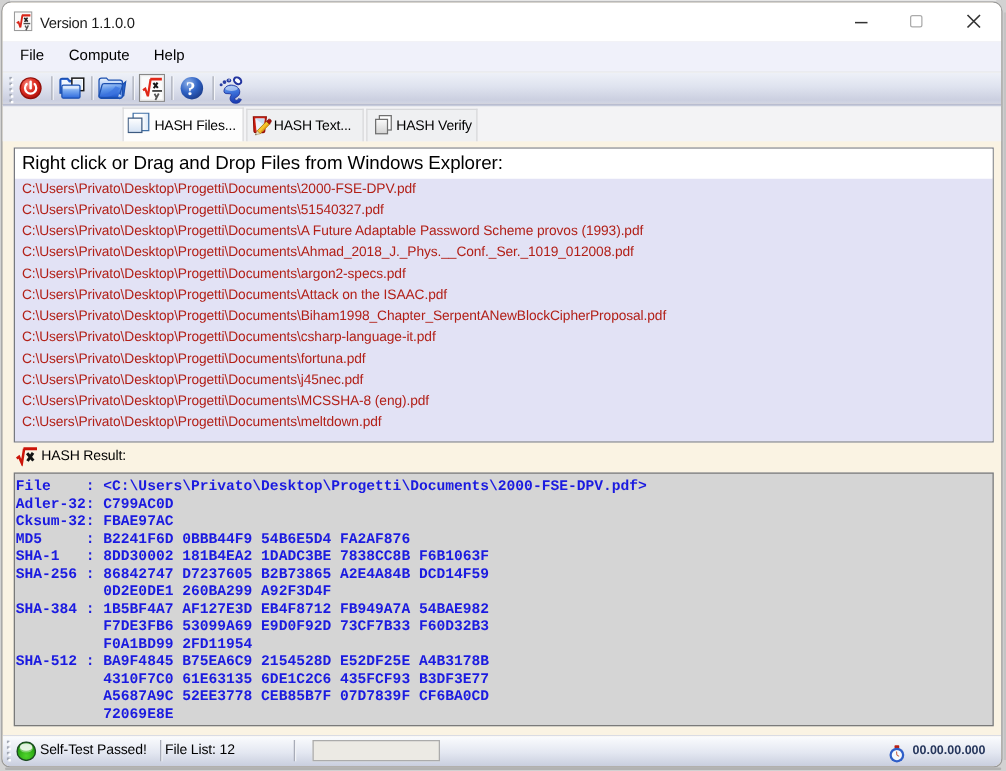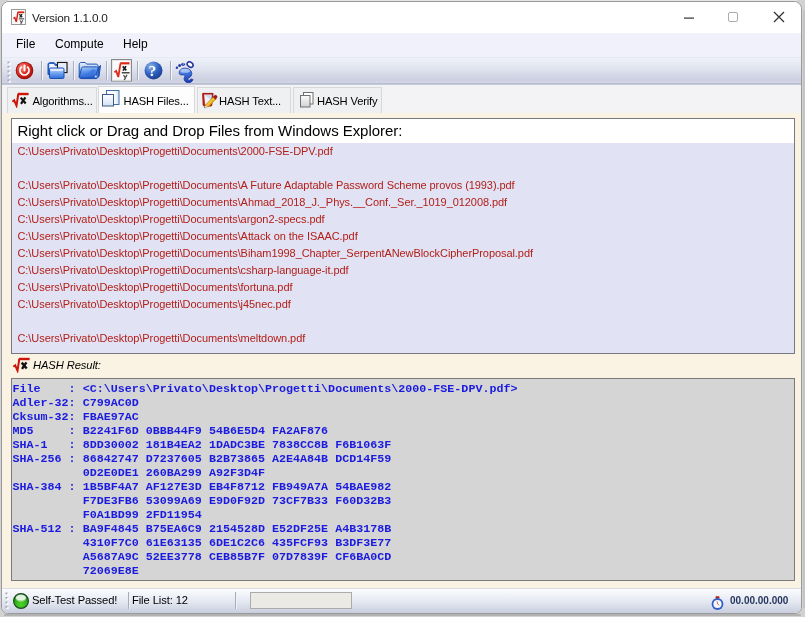--- a/index.html
+++ b/index.html
@@ -28,21 +28,21 @@
 #tabbar { position:absolute; left:0; top:82px; width:100%; height:29px; background:#f3f3f5; border-top:1px solid #c5cadb; }
 .tab { position:absolute; top:2px; height:25.5px; background:#eff0f2; border:1px solid #d7d8da; border-bottom:none; }
 .tab.sel { background:#fdfdfd; top:1px; height:27px; }
 .tab .tlabel { position:absolute; font-size:11.2px; letter-spacing:-0.15px; color:#000; white-space:nowrap; }
 
 #filepanel { position:absolute; left:9px; top:115.5px; width:783.5px; height:236px; background:#fff; border:1px solid #77797f; }
 #fphead { position:absolute; left:0; top:0; width:100%; height:24.5px; background:#fff; }
 #fphead span { position:absolute; left:5.5px; top:3.5px; font-size:15px; letter-spacing:-0.05px; color:#000; white-space:nowrap; }
 #filelist { position:absolute; left:0; top:24.5px; width:100%; height:209.5px; background:#e2e2f5; }
 .frow { position:absolute; left:5.5px; font-size:11px; letter-spacing:-0.07px; color:#b22018; white-space:nowrap; }
-#hashhead { position:absolute; left:10px; top:355px; height:22px; width:300px;font-style:italic; }
+#hashhead { position:absolute; left:10px; top:355px; height:22px; width:300px; }
 #hashhead span { position:absolute; left:21px; top:2px; font-size:11.2px; letter-spacing:-0.1px; color:#000; white-space:nowrap; }
 #hashbox { position:absolute; left:9px; top:375.5px; width:783.5px; height:203px; background:#d5d5d5; border:1px solid #7a7a7a; white-space:pre; font-family:"Liberation Mono", monospace; font-weight:bold; font-size:11.7px; line-height:14px; color:#1a1ae0; padding:3px 0 0 0.5px; }
 
 #statusbar { position:absolute; left:0; top:586px; width:100%; height:25px;
   background:linear-gradient(#fbfcfe 0%, #e3e7f1 55%, #c9cede 100%);
   border-top:1px solid #dadce4; border-radius:0 0 6px 6px; }
 .stext { position:absolute; font-size:11.2px; letter-spacing:-0.1px; color:#000; white-space:nowrap; }
 .ssep { position:absolute; top:3px; width:1px; height:17px; background:#a8acb8; box-shadow:1px 0 0 #f0f1f5; }
 #progress { position:absolute; left:247.5px; top:2.5px; width:102px; height:17.5px; background:#eceae4; border:1px solid #ababab; }
 #timer { position:absolute; left:728px; top:6px; font-size:10px; font-weight:bold; color:#26365c; }
@@ -174,28 +174,20 @@
       <circle cx="1.9" cy="6.8" r="1.2" fill="#2a3fa4"></circle>
       <circle cx="4.6" cy="4.6" r="1.5" fill="#2a3fa4"></circle>
       <ellipse cx="8.1" cy="3.3" rx="1.9" ry="1.6" fill="#2a3fa4"></ellipse>
       <circle cx="8.3" cy="2.9" r="0.6" fill="#e8f0fc"></circle>
       <ellipse cx="15.1" cy="3.6" rx="3.2" ry="2.4" fill="#fafcff" stroke="#2335a0" stroke-width="1.6" transform="rotate(38 15.1 3.6)"></ellipse>
       <path d="M4.2 12.4 C3.9 9.1 6.9 6.9 10.3 7.1 C14 7.3 16.6 9.4 16.8 12.3 C17 14.9 15.2 16.2 13.6 17 C12.6 17.5 12.5 18.5 13.3 19 C14.3 19.6 15.5 19 15.8 17.9 L18 18.5 C17.2 21.3 14.2 22.4 11.6 21.4 C9.2 20.4 8.4 17.8 9.7 15.7 C10.3 14.7 10 14.1 8.9 14 C6.9 13.8 4.5 14.3 4.2 12.4 Z" fill="url(#ftg)" stroke="#1a2f9a" stroke-width="0.7"></path>
       <ellipse cx="10.2" cy="9.8" rx="4.8" ry="2" fill="#ffffff" opacity="0.45"></ellipse>
     </svg>
   </div>
   <div id="tabbar">
-    <div class="tab" style="left:4.5px;width:90px">
-      <svg style="position:absolute;left:3px;top:1.5px" width="20" height="18" viewBox="0 0 20 18">
-        <path d="M1.4 11.8 L3.2 10.4 L5.5 15.6 L7.3 4" stroke="#cc1408" stroke-width="2" fill="none"></path>
-        <rect x="6.8" y="2.8" width="10.8" height="2.4" fill="#cc1408"></rect>
-        <path d="M9.7 7.6 L14.7 13.5 M14.4 7.3 L10 13.8" stroke="#131313" stroke-width="2.2" fill="none"></path>
-      </svg>
-      <span class="tlabel" style="left:25px;top:7px">Algorithms...</span>
-    </div>
     <div class="tab" style="left:194.5px;width:94px">
       <svg style="position:absolute;left:3px;top:3.5px" width="17" height="17" viewBox="0 0 18 18">
         <path d="M1.8 1.5 H12.8 L11.4 13.8 C11.3 14.5 10.8 14.9 10.1 14.9 H3.6 C2.9 14.9 2.4 14.5 2.3 13.8 Z" fill="#d42014" stroke="#8f1008" stroke-width="1"></path>
         <path d="M3.3 3 h8 l-1.1 10.4 h-5.8 z" fill="#eef3fb"></path>
         <path d="M3.3 3 h8 l-0.6 5.5 z" fill="#c8dcf4"></path>
         <path d="M5 13.4 L13 5.3 L15.5 7.8 L7.5 15.9 Z" fill="#f6c52e" stroke="#a07812" stroke-width="0.7"></path>
         <path d="M8.2 14.4 L14.8 7.8" stroke="#e09c18" stroke-width="1.1"></path>
         <path d="M13 5.3 L14.2 4 C14.9 3.3 16 3.4 16.6 4.1 C17.1 4.8 17.1 5.7 16.5 6.3 L15.5 7.8 Z" fill="#a81510" stroke="#7a0f08" stroke-width="0.6"></path>
         <path d="M5 13.4 L7.5 15.9 L3.4 17 Z" fill="#eadcc0" stroke="#b09c6a" stroke-width="0.5"></path>
         <path d="M3.4 17 L4.7 16.65 L3.8 15.8 Z" fill="#4a4a55"></path>
@@ -232,28 +224,30 @@
       </svg>
       <span class="tlabel" style="left:23.5px;top:7px">HASH Verify</span>
     </div>
   </div>
   <div id="filepanel">
     <div id="fphead">
         <span>Right click or Drag and Drop Files from Windows Explorer:</span>
       </div>
     <div id="filelist">
     <span class="frow" style="top:1.5px">C:\Users\Privato\Desktop\Progetti\Documents\2000-FSE-DPV.pdf</span>
+    <span class="frow" style="top:18.5px">C:\Users\Privato\Desktop\Progetti\Documents\51540327.pdf</span>
     <span class="frow" style="top:35.5px">C:\Users\Privato\Desktop\Progetti\Documents\A Future Adaptable Password Scheme provos (1993).pdf</span>
     <span class="frow" style="top:52.5px">C:\Users\Privato\Desktop\Progetti\Documents\Ahmad_2018_J._Phys.__Conf._Ser._1019_012008.pdf</span>
     <span class="frow" style="top:69.5px">C:\Users\Privato\Desktop\Progetti\Documents\argon2-specs.pdf</span>
     <span class="frow" style="top:86.5px">C:\Users\Privato\Desktop\Progetti\Documents\Attack on the ISAAC.pdf</span>
     <span class="frow" style="top:103.5px">C:\Users\Privato\Desktop\Progetti\Documents\Biham1998_Chapter_SerpentANewBlockCipherProposal.pdf</span>
     <span class="frow" style="top:137.5px">C:\Users\Privato\Desktop\Progetti\Documents\fortuna.pdf</span>
     <span class="frow" style="top:120.5px">C:\Users\Privato\Desktop\Progetti\Documents\csharp-language-it.pdf</span>
     <span class="frow" style="top:154.5px">C:\Users\Privato\Desktop\Progetti\Documents\j45nec.pdf</span>
+    <span class="frow" style="top:171.5px">C:\Users\Privato\Desktop\Progetti\Documents\MCSSHA-8 (eng).pdf</span>
     <span class="frow" style="top:188.5px">C:\Users\Privato\Desktop\Progetti\Documents\meltdown.pdf</span>
   </div>
   </div>
   <div id="hashhead">
     <svg style="position:absolute;left:0px;top:-2px" width="20" height="18" viewBox="0 0 20 18">
       <path d="M1.4 11.8 L3.2 10.4 L5.5 15.6 L7.3 4" stroke="#cc1408" stroke-width="2" fill="none"></path>
       <rect x="6.8" y="2.8" width="10.8" height="2.4" fill="#cc1408"></rect>
       <path d="M9.7 7.6 L14.7 13.5 M14.4 7.3 L10 13.8" stroke="#131313" stroke-width="2.4" fill="none"></path>
     </svg>
     <span>HASH Result:</span>

